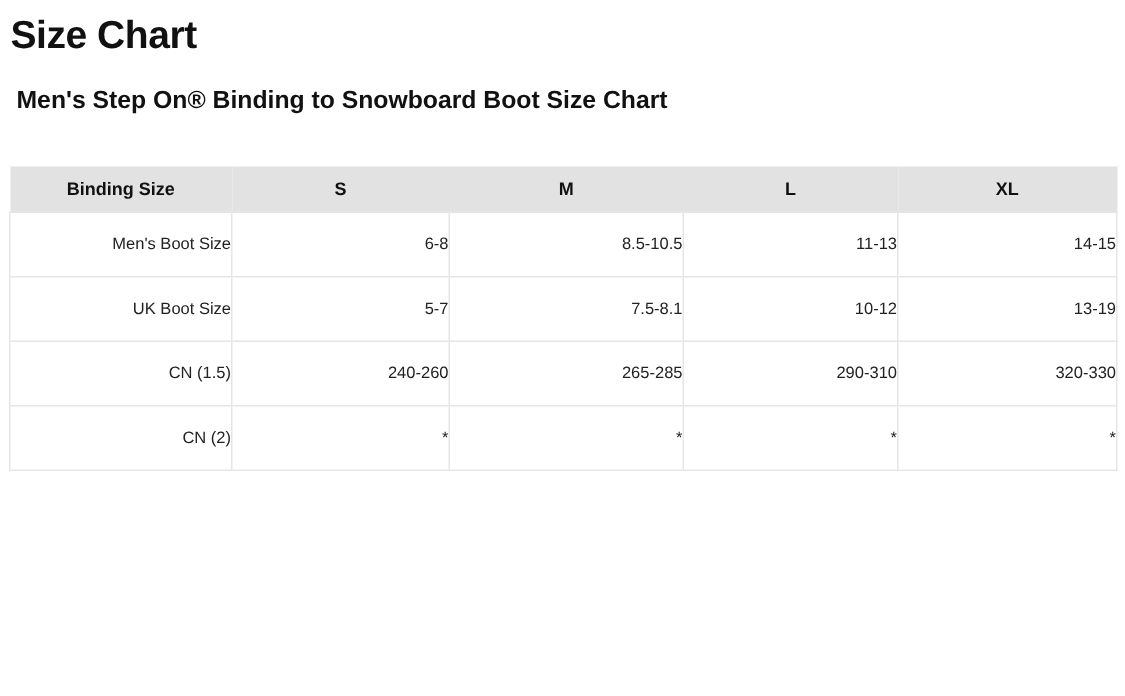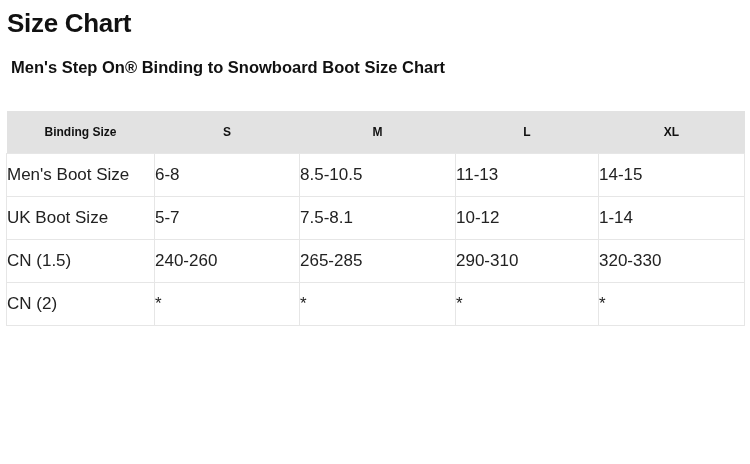--- a/index.html
+++ b/index.html
@@ -1,22 +1,22 @@
 <!DOCTYPE html>
 <html><head>
 <meta charset="utf-8">
 <style>
   html, body { margin: 0; padding: 0; background: #ffffff; }
   body { width: 750px; height: 464px; overflow: hidden; position: relative; font-family: "Liberation Sans", sans-serif; color: #111; }
   .title { position: absolute; left: 7px; top: 6px; font-size: 26px; font-weight: bold; letter-spacing: -0.3px; margin: 0; line-height: 34px; }
   .subtitle { position: absolute; left: 7px; top: 52px; font-size: 16.5px; font-weight: bold; margin: 4px; line-height: 22px; }
   table { position: absolute; left: 6px; top: 111px; border-collapse: collapse; table-layout: fixed; width: 738px; }
   col.c0 { width: 148px; } col.c1 { width: 145px; } col.c2 { width: 156px; } col.c3 { width: 143px; } col.c4 { width: 146px; }
-  th { background: #e2e2e2; height: 42px; font-size: 12px; font-weight: bold; text-align: center; padding: 0; border: none; }
-  td { height: 42px; font-size: 17px; text-align: left; padding: 0; border: 1px solid #e6e6e6; color: #222; }
+  th { background: #e2e2e2; height: 30px; font-size: 12px; font-weight: bold; text-align: center; padding: 0; border: none; }
+  td { height: 42px; font-size: 11px; text-align: right; padding: 0; border: 1px solid #e6e6e6; color: #222; }
 </style>
 </head>
 <body>
 
 <h1 class="title">Size Chart</h1>
 <h2 class="subtitle">Men's Step On® Binding to Snowboard Boot Size Chart</h2>
 
 <table>
   <colgroup>
       <col class="c0">
@@ -40,21 +40,21 @@
       <td>6-8</td>
       <td>8.5-10.5</td>
       <td>11-13</td>
       <td>14-15</td>
     </tr>
     <tr>
       <td>UK Boot Size</td>
       <td>5-7</td>
       <td>7.5-8.1</td>
       <td>10-12</td>
-      <td>1-14</td>
+      <td>13-19</td>
     </tr>
     <tr>
       <td>CN (1.5)</td>
       <td>240-260</td>
       <td>265-285</td>
       <td>290-310</td>
       <td>320-330</td>
     </tr>
     <tr>
       <td>CN (2)</td>

